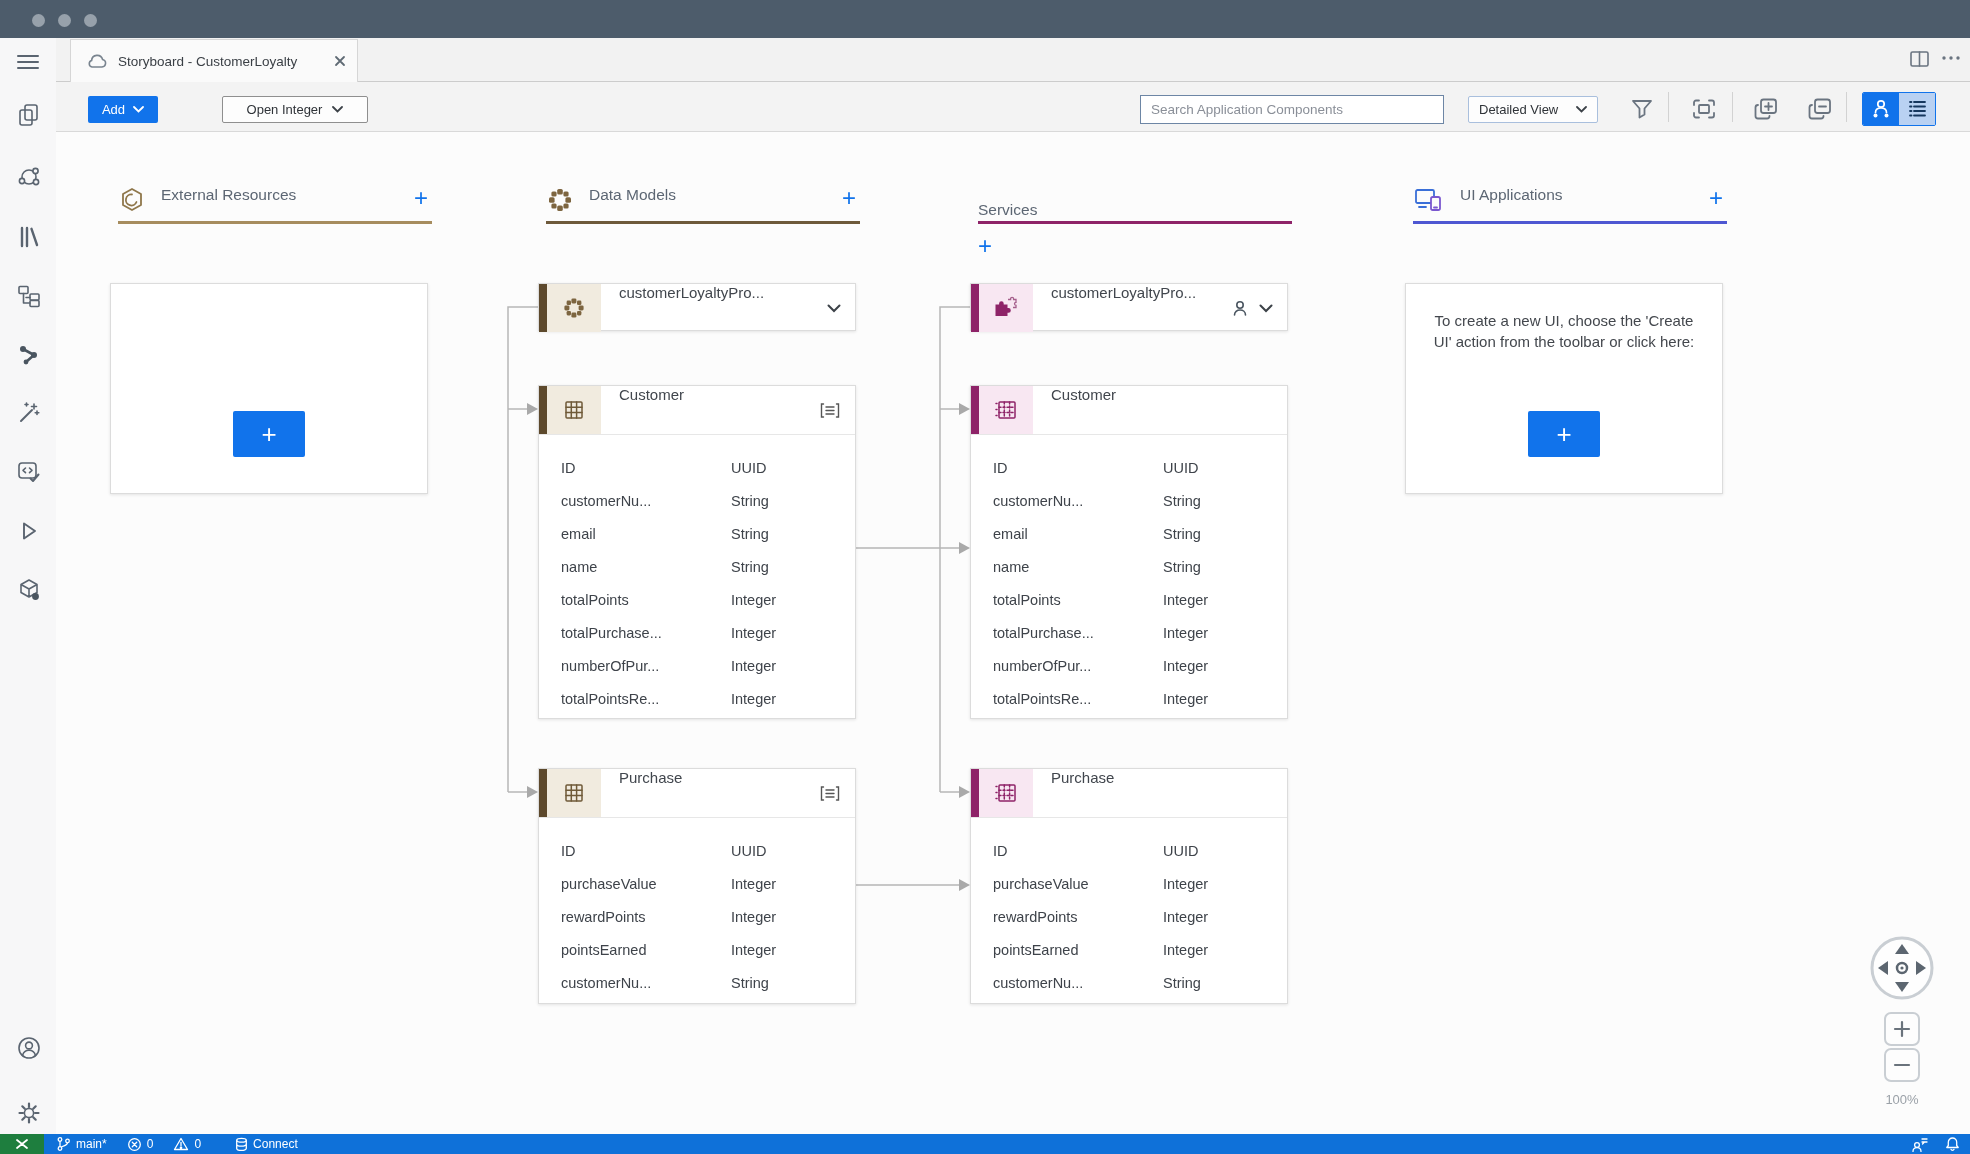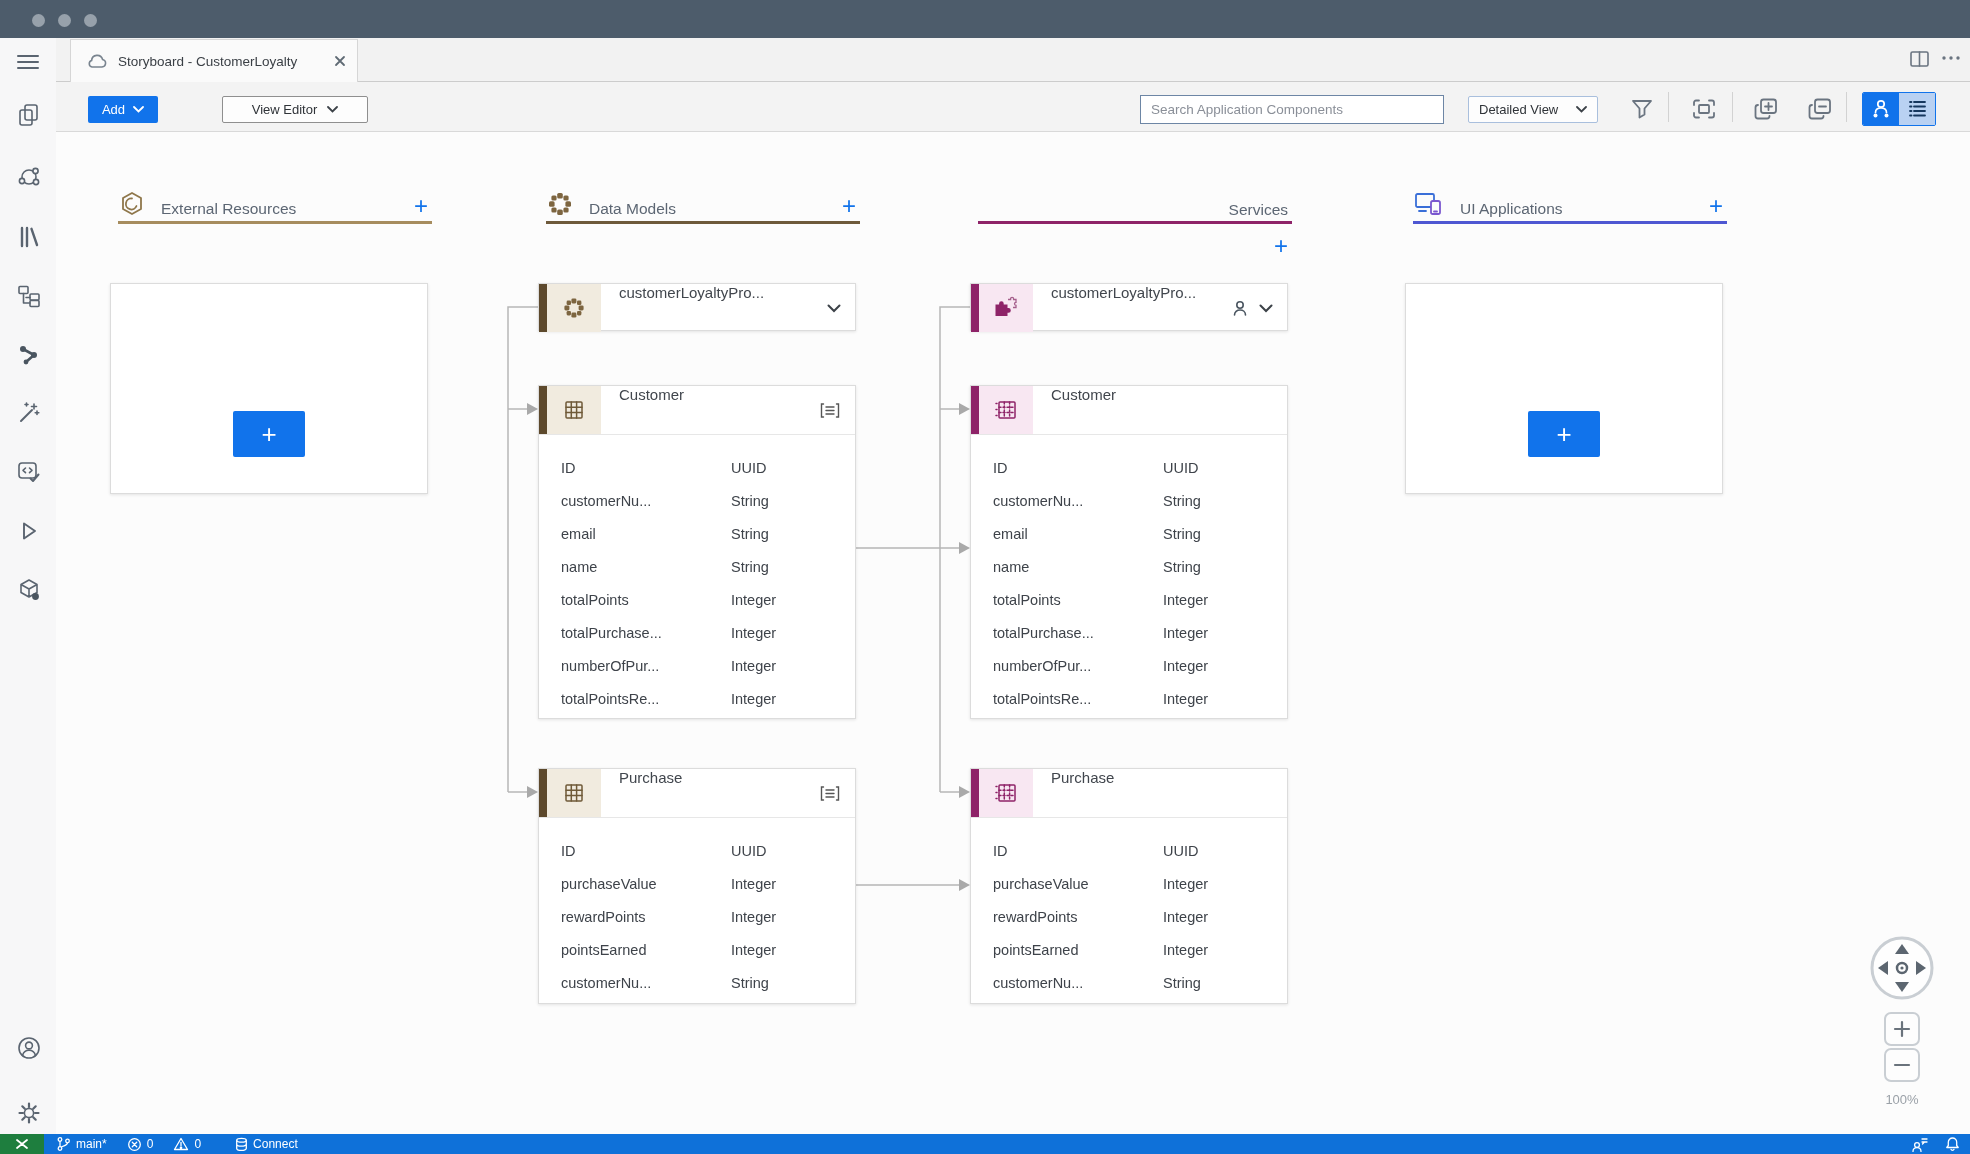--- a/index.html
+++ b/index.html
@@ -33,21 +33,21 @@
   .tsep{width:1px;height:30px;background:#d2d2d2;top:92px;}
   .tbtn{top:95px;width:28px;height:28px;display:flex;align-items:center;justify-content:center;cursor:pointer;}
   .toggle-group{left:1862px;top:92px;height:32px;display:flex;border:1px solid #1173eb;border-radius:2px;overflow:hidden;}
   .tg-seg{width:36px;height:32px;display:flex;align-items:center;justify-content:center;}
   .tg-on{background:#1173eb;}
   .tg-off{background:#b9d1f2;}
 
   
   .canvas{left:56px;top:132px;width:1914px;height:1002px;background:#fcfcfc;}
 
-  .col-head{height:32px;display:flex;align-items:flex-end;gap:15px;}
+  .col-head{height:32px;display:flex;align-items:flex-start;gap:15px;}
   .col-title{font-size:15.5px;color:#5c6673;flex:1;white-space:nowrap;}
   .col-plus{font-size:24px;color:#1173eb;font-weight:400;cursor:pointer;line-height:24px;}
   .col-rule{height:3px;}
 
   .pcard{width:318px;height:211px;background:#fff;border:1px solid #dcdcdc;box-shadow:0 1px 3px rgba(0,0,0,.10);
     box-sizing:border-box;display:flex;flex-direction:column;align-items:center;}
   .pcard-text{margin-top:26px;width:262px;text-align:center;font-size:15px;line-height:1.42;color:#43474d;}
   .pcard-btn{margin-top:auto;margin-bottom:36px;width:72px;height:46px;background:#1173eb;border:none;border-radius:2px;
     color:#fff;font-size:26px;font-weight:300;cursor:pointer;font-family:inherit;}
 
@@ -190,21 +190,21 @@
 </div>
 
 <div class="abs toolbar"></div>
 <button class="abs btn-add">
   <span>Add</span>
   <svg width="11" height="7">
       <path d="M1 1 L5.5 5.5 L10 1" stroke="#fff" fill="none" stroke-width="1.8" stroke-linecap="round"></path>
     </svg>
 </button>
 <div class="abs btn-openeditor">
-  <span>View Editor</span>
+  <span>Open Integer</span>
   <svg width="11" height="7">
       <path d="M1 1 L5.5 5.5 L10 1" stroke="#3c4248" fill="none" stroke-width="1.8" stroke-linecap="round"></path>
     </svg>
 </div>
 <input class="abs search" type="text" placeholder="Search Application Components" style="">
 <div class="abs select-view">
   <span>Detailed View</span>
   <svg width="11" height="7">
       <path d="M1 1 L5.5 5.5 L10 1" stroke="#3c4248" fill="none" stroke-width="1.8" stroke-linecap="round"></path>
     </svg>
@@ -564,20 +564,21 @@
       </div>
 
       <div class="frow">
         <span class="fname">customerNu...</span>
         <span class="ftype">String</span>
       </div>
     </div>
 </div>
 
 <div class="abs pcard" style="left:1405px;top:283px;">
+  <div class="pcard-text">To create a new UI, choose the 'Create UI' action from the toolbar or click here:</div>
   <button class="pcard-btn">+</button>
 </div>
 
 <div class="abs" style="left:1868px;top:934px;">
   <svg width="68" height="68">
     <circle cx="34" cy="34" r="30" fill="rgba(255,255,255,.65)" stroke="#c9ced3" stroke-width="3"></circle>
     <g fill="#5c6670">
       <polygon points="34,10 41,20 27,20"></polygon>
       <polygon points="34,58 41,48 27,48"></polygon>
       <polygon points="10,34 20,27 20,41"></polygon>

